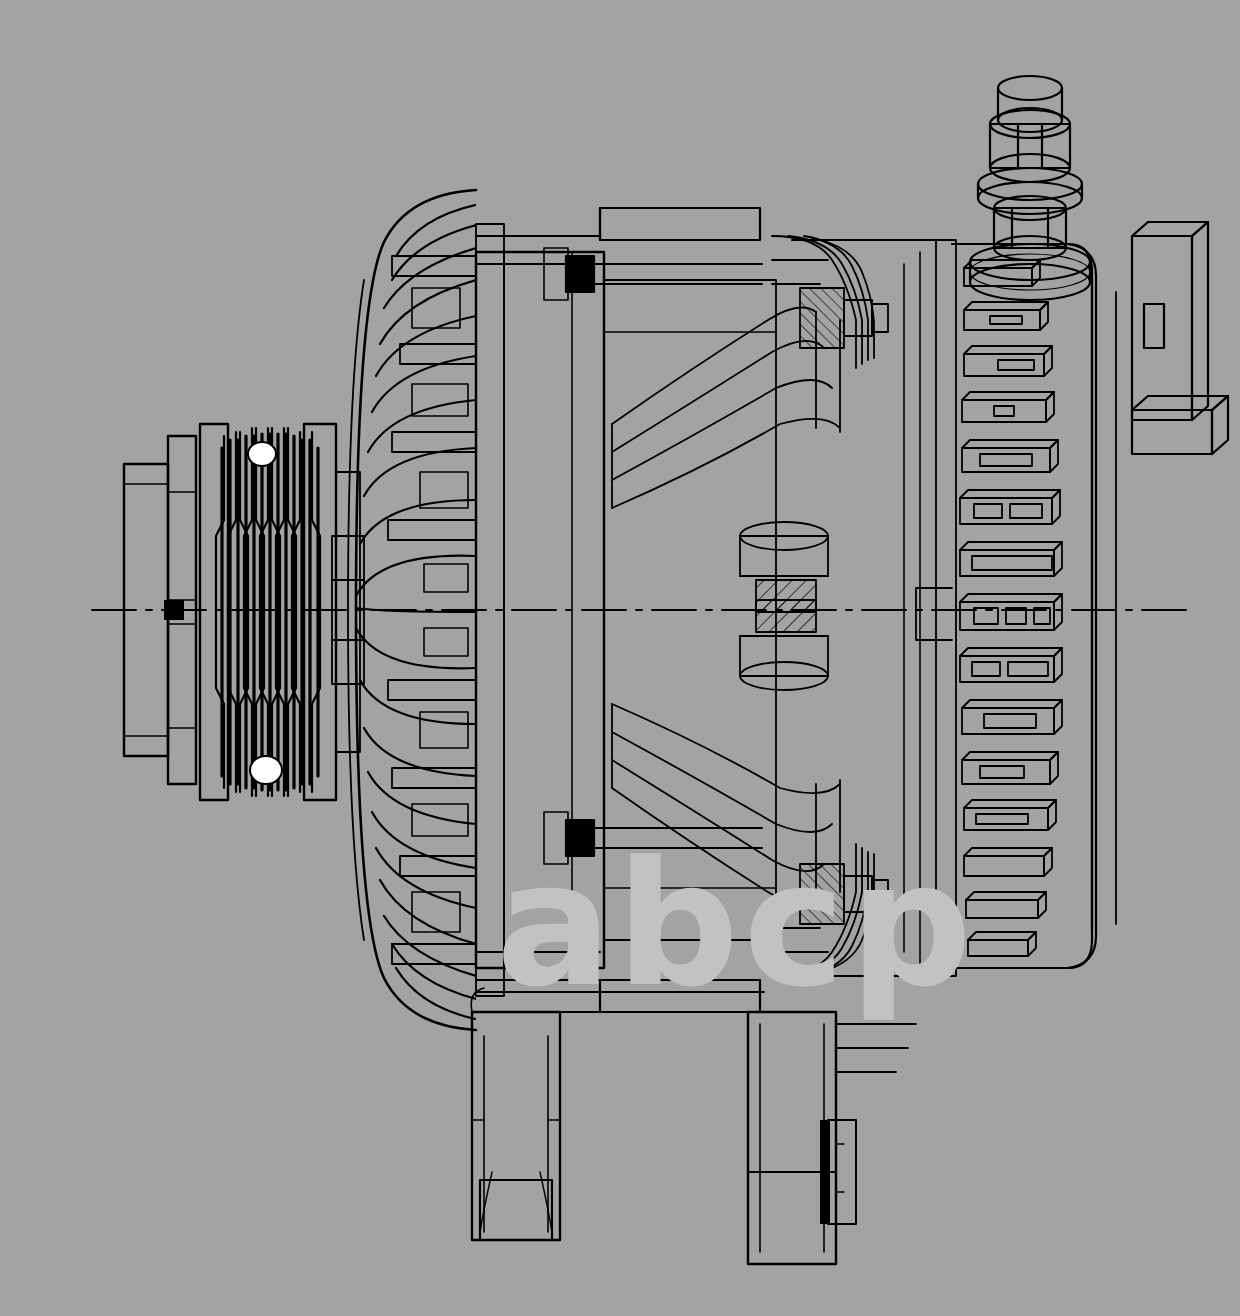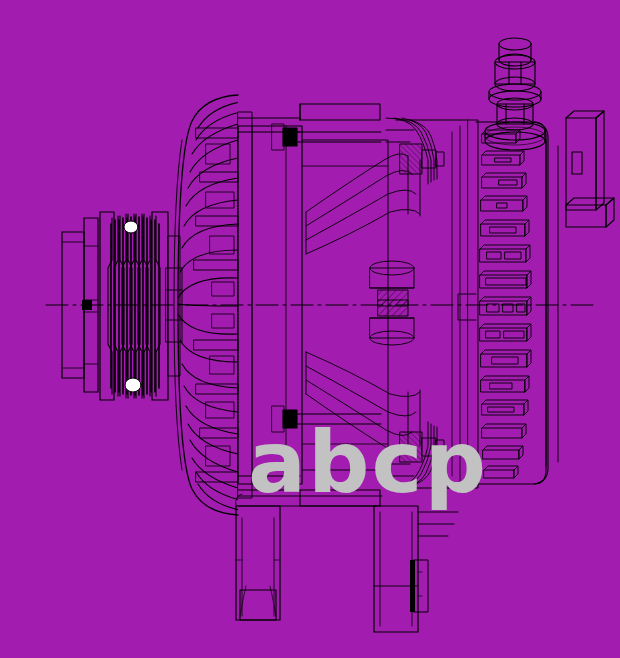--- a/index.html
+++ b/index.html
@@ -7,21 +7,21 @@
        font-family:"Liberation Sans",sans-serif;}
   #stage{position:relative;width:620px;height:658px;background:#fff;}
   #stage svg{position:absolute;left:0;top:0;display:block;}
   .wm{position:absolute;left:0;top:0;width:620px;height:658px;pointer-events:none;}
   .wm-text{font-family:"DejaVu Sans",sans-serif;font-weight:700;
            font-size:86px;letter-spacing:2px;}
 </style>
 </head>
 <body>
 
-<div id="stage" style="background: #a21caf;">
+<div id="stage" style="background: #a3a3a3;">
 
   <svg width="620" height="658" viewBox="0 0 620 658">
 
     <defs>
 
       <pattern id="hatchA" width="5" height="5" patternUnits="userSpaceOnUse" patternTransform="rotate(45)">
         <line x1="0" y1="0" x2="0" y2="5" stroke="#000" stroke-width="0.7"></line>
       </pattern>
       <pattern id="hatchB" width="4" height="4" patternUnits="userSpaceOnUse" patternTransform="rotate(-45)">
         <line x1="0" y1="0" x2="0" y2="4" stroke="#000" stroke-width="0.6"></line>

